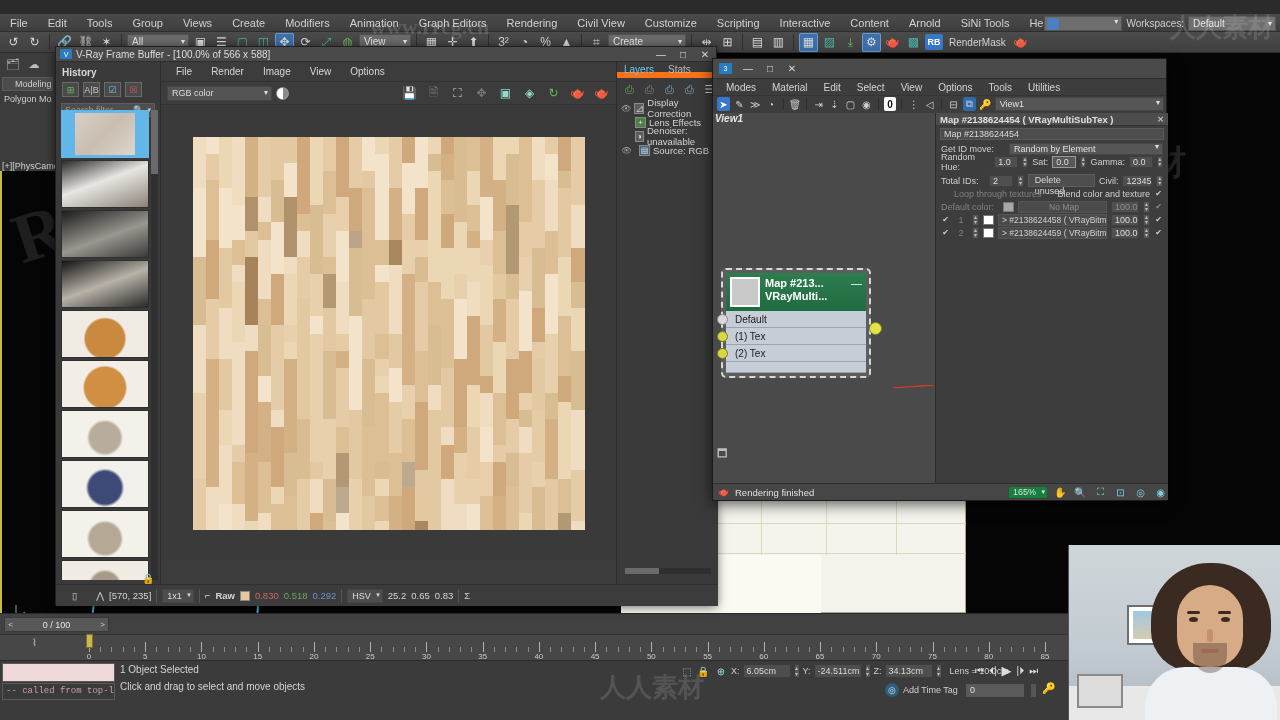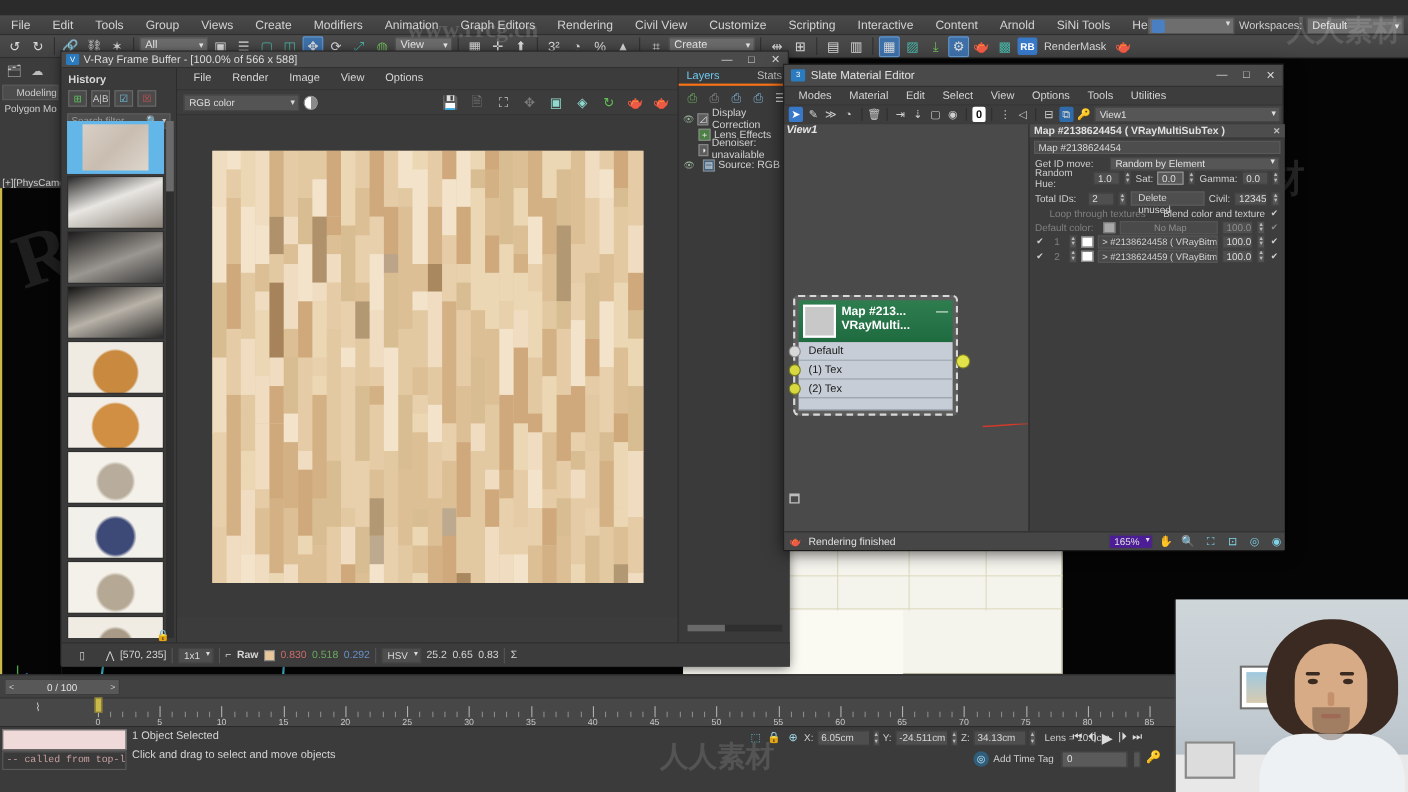--- a/index.html
+++ b/index.html
@@ -236,21 +236,21 @@
   }
   .wood{
     width:392px;height:393px;position:relative;overflow:hidden;
     background:#e4c9a4;
   }
 
   .layers-panel{
     position:absolute;left:560px;top:0;width:102px;height:544px;background:#3a3a3a;
     border-left:1px solid #2c2c2c;
   }
-  .lay-tabs{display:flex;height:16px;border-bottom:2px solid #f97316;justify-content:space-between;}
+  .lay-tabs{display:flex;height:16px;border-bottom:6px solid #f97316;}
   .lay-tab{padding:0 7px;font-size:10px;line-height:16px;color:#bdbdbd;}
   .lay-tab.active{color:#6fc8f0;}
   .lay-btns{display:flex;gap:3px;padding:4px 0 4px 4px;}
   .lay-btn{width:17px;height:15px;display:flex;align-items:center;justify-content:center;font-size:11px;color:#cfcfcf;}
   .lay-tree{padding-left:4px;}
   .lay-row{display:flex;align-items:center;gap:3px;height:14px;font-size:9.5px;color:#d2d2d2;}
   .eye{width:11px;font-size:8px;color:#9fb89f;text-align:center;}
   .lay-ic{width:11px;height:11px;border:1px solid #8a8a8a;background:#5d5d5d;
     font-size:8px;display:flex;align-items:center;justify-content:center;color:#e4e4e4;}
   .lay-ic.green{background:#4e7f46;}
@@ -355,21 +355,21 @@
     color:#d2d2d2;height:12px;line-height:10px;padding-left:3px;white-space:nowrap;overflow:hidden;}
   .maprow-btn.dim{color:#8e8e8e;}
 
   .sme-nav{position:absolute;left:4px;bottom:24px;width:14px;height:14px;font-size:11px;color:#bdbdbd;}
   .sme-status{
     position:absolute;left:0;bottom:0;width:455px;height:17px;background:#464646;
     border-top:1px solid #2e2e2e;display:flex;align-items:center;padding-left:4px;gap:5px;
   }
   .sme-status .si{width:13px;height:12px;display:flex;align-items:center;justify-content:center;font-size:9px;}
   .sme-status .txt{font-size:9.5px;color:#e0e0e0;}
-  .zoom-combo{margin-left:auto;height:13px;background:#4c1d95;border:1px solid #444;font-size:9px;
+  .zoom-combo{margin-left:auto;height:13px;background:#15803d;border:1px solid #444;font-size:9px;
     color:#e0e0e0;line-height:11px;padding:0 11px 0 4px;position:relative;}
   .zoom-combo::after{content:"▾";position:absolute;right:2px;top:-1px;font-size:7px;}
   .nav-ico{width:15px;height:13px;display:flex;align-items:center;justify-content:center;
     font-size:10px;color:#cfcfcf;}
   .nav-ico.cy{color:#7fd3e8;}
 
   
   .wm{position:absolute;color:rgba(255,255,255,.10);font-weight:bold;pointer-events:none;
     font-family:"Liberation Serif", serif;}
   .wm-cn{position:absolute;color:rgba(255,255,255,.13);font-weight:bold;pointer-events:none;}
@@ -1131,21 +1131,20 @@
         <div class="bb">0.83</div>
         <div class="bb-sep"></div>
         <div class="bb">Σ</div>
       </div>
     </div>
   </div>
 
   <div class="sme">
     <div class="sme-title">
       <div class="ic">3</div>
-      <div class="tt">Slate Material Editor</div>
       <div class="winbtn">—</div>
       <div class="winbtn">□</div>
       <div class="winbtn close">✕</div>
     </div>
     <div class="sme-menu">
       <div class="mi">Modes</div>
       <div class="mi">Material</div>
       <div class="mi">Edit</div>
       <div class="mi">Select</div>
       <div class="mi">View</div>

